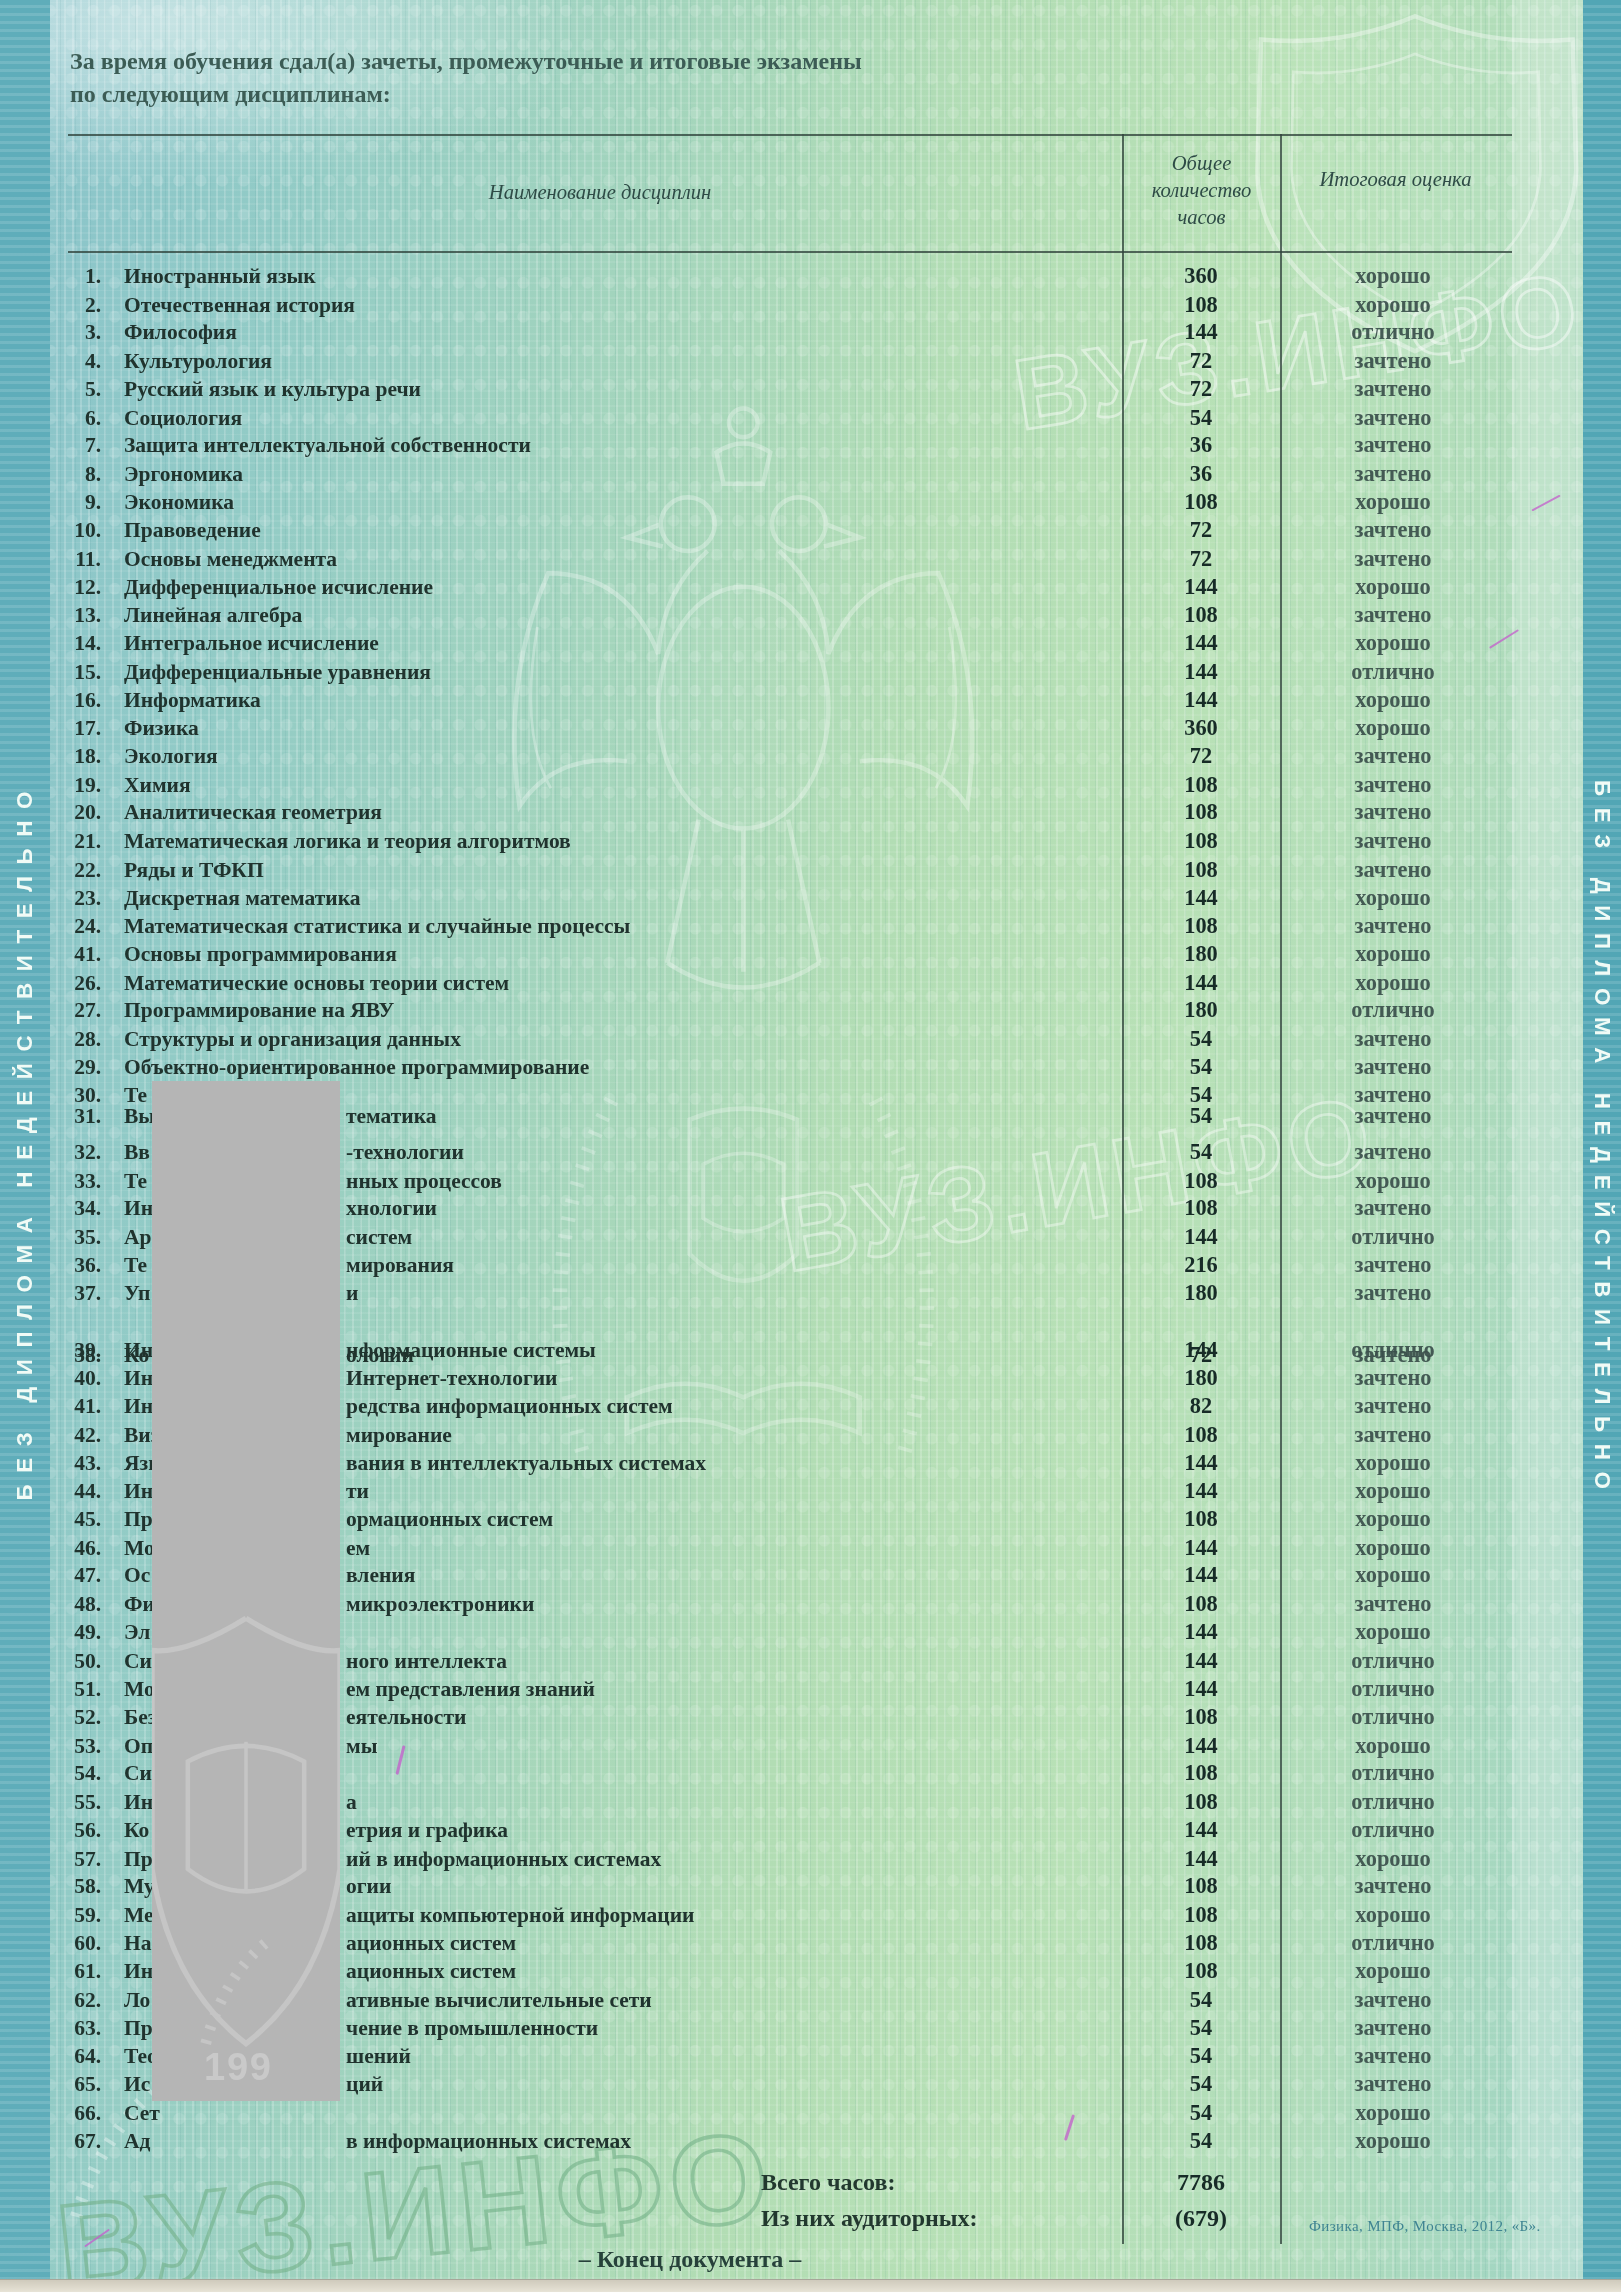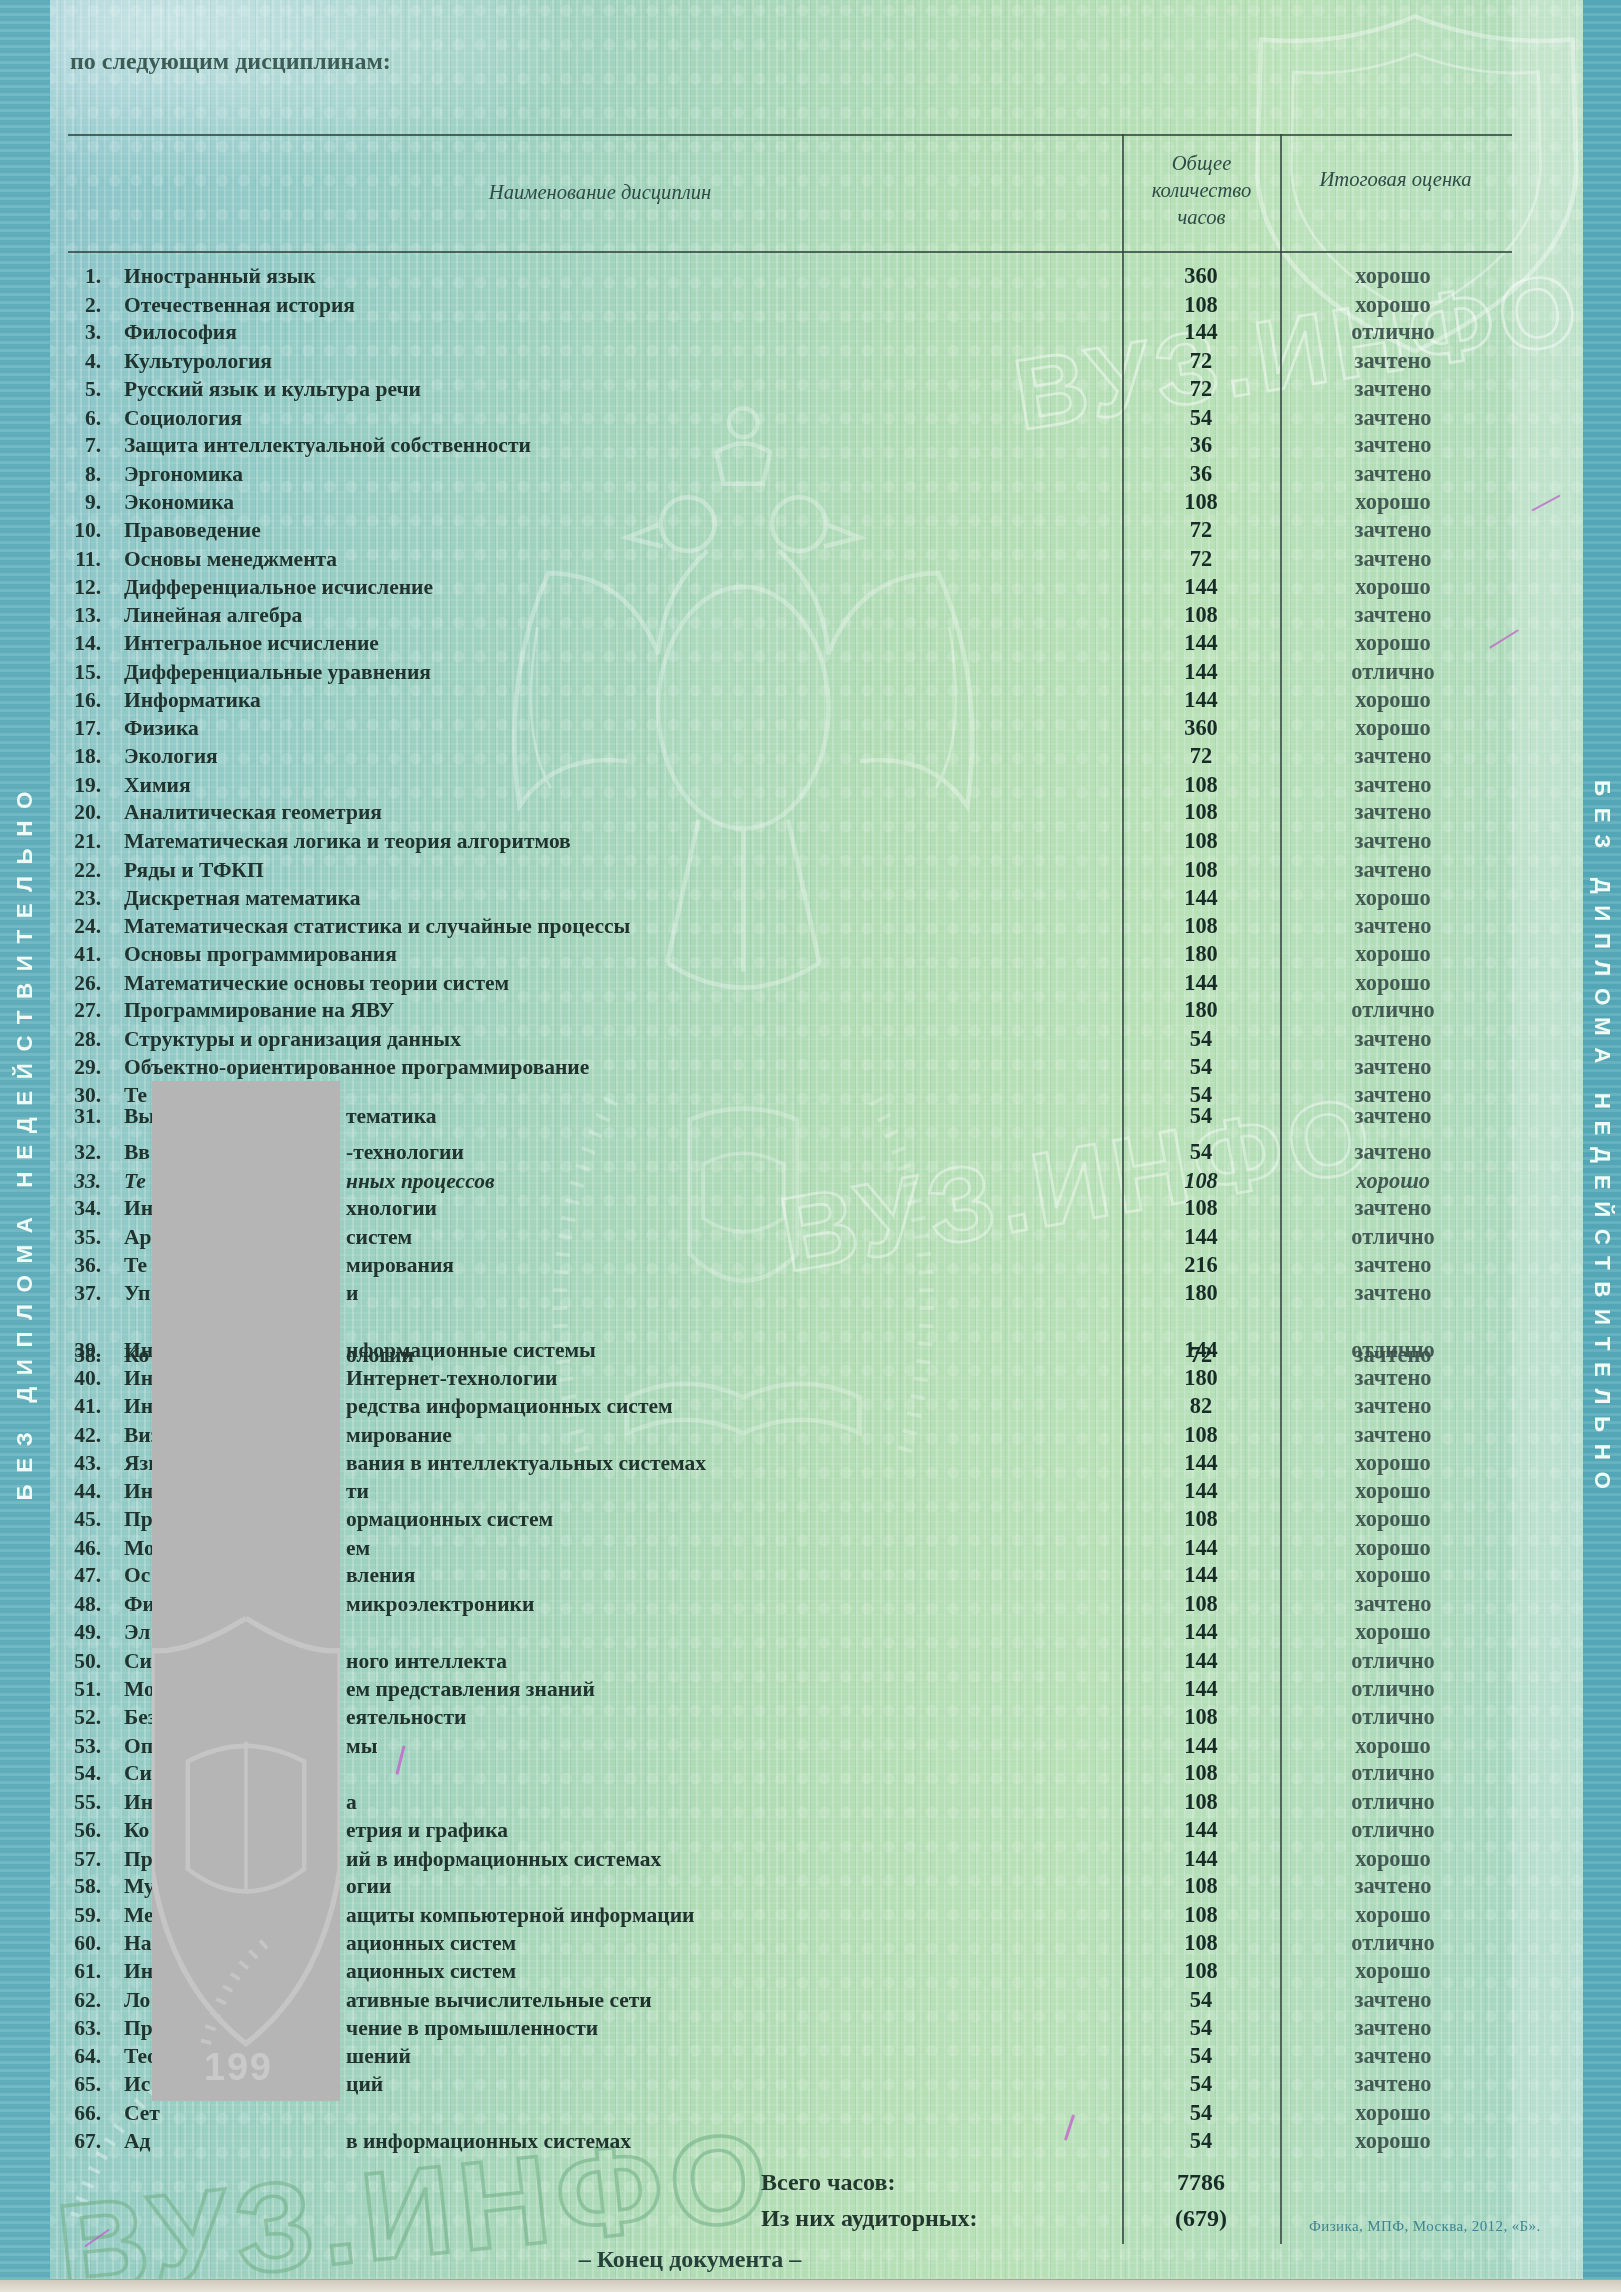--- a/index.html
+++ b/index.html
@@ -100,20 +100,21 @@
   </g>
 
   <path d="M85,2475 Q120,2360 215,2300" stroke="#ffffff" fill="none" opacity="0.35" stroke-width="14" stroke-dasharray="4 14"></path>
 
   <text x="1140" y="480" transform="rotate(-9 1140 480)" font-family="Liberation Sans, sans-serif" font-weight="bold" font-size="112" fill="none" stroke="#ffffff" stroke-width="3" opacity="0.45" letter-spacing="6">ВУЗ.ИНФО</text>
   <text x="880" y="1420" transform="rotate(-10 880 1420)" font-family="Liberation Sans, sans-serif" font-weight="bold" font-size="118" fill="none" stroke="#ffffff" stroke-width="3" opacity="0.40" letter-spacing="6">ВУЗ.ИНФО</text>
   <text x="70" y="2560" transform="rotate(-6 70 2560)" font-family="Liberation Sans, sans-serif" font-weight="bold" font-size="140" fill="none" stroke="#6fae84" stroke-width="4" opacity="0.55" letter-spacing="8">ВУЗ.ИНФО</text>
 </svg>
 
 <div class="intro">
+  <div>За время обучения сдал(а) зачеты, промежуточные и итоговые экзамены</div>
   <div>по следующим дисциплинам:</div>
 </div>
 
 <div class="hline" style="top:134px;"></div>
 <div class="hline" style="top:251px;"></div>
 <div class="vline" style="left:1122px;"></div>
 <div class="vline" style="left:1280px;"></div>
 
 <div class="th" style="left:376px;top:179px;width:448px;">Наименование дисциплин</div>
 <div class="th" style="left:1130px;top:150px;width:143px;">Общее количество часов</div>
@@ -307,21 +308,21 @@
       <span class="rhours">54</span>
       <span class="rgrade">зачтено</span>
     </div>
     <div class="row" style="top: 876px;">
       <span class="rnum">32.</span>
       <span class="rname">Вв</span>
       <span class="rsuf">-технологии</span>
       <span class="rhours">54</span>
       <span class="rgrade">зачтено</span>
     </div>
-    <div class="row" style="top: 905px; font-style: italic;">
+    <div class="row" style="top: 905px;">
       <span class="rnum">33.</span>
       <span class="rname">Те</span>
       <span class="rsuf">нных процессов</span>
       <span class="rhours">108</span>
       <span class="rgrade">хорошо</span>
     </div>
     <div class="row" style="top: 932px;">
       <span class="rnum">34.</span>
       <span class="rname">Ин</span>
       <span class="rsuf">хнологии</span>

